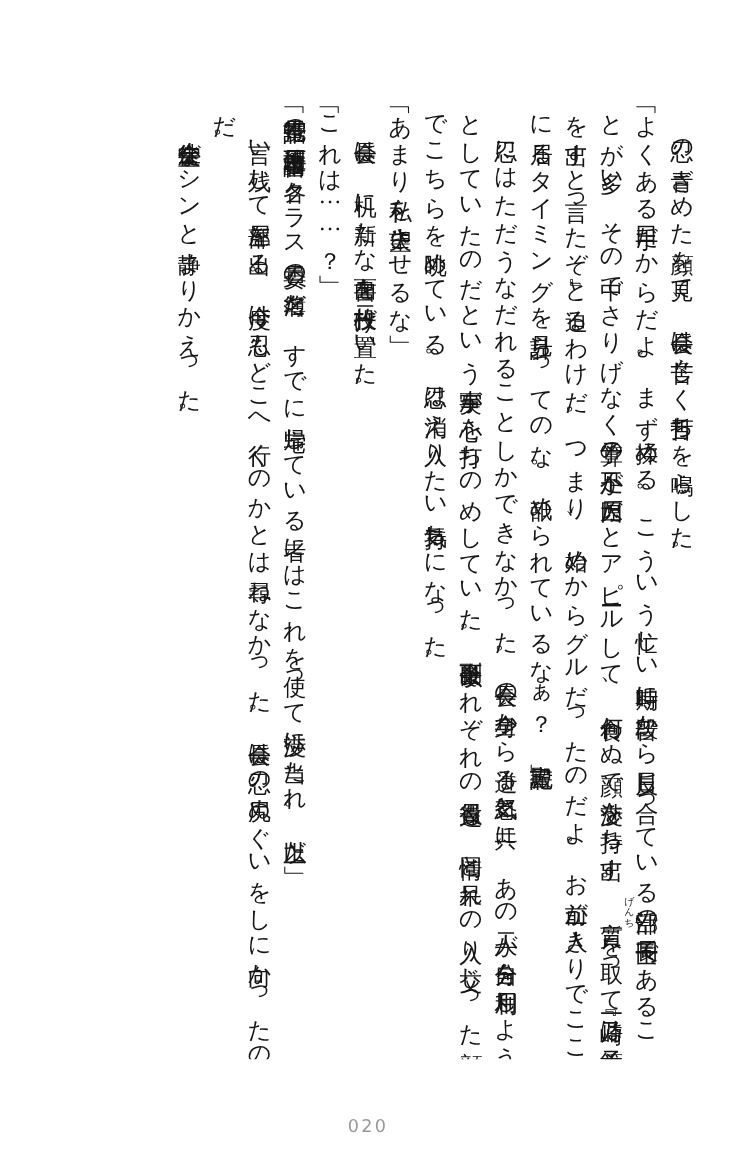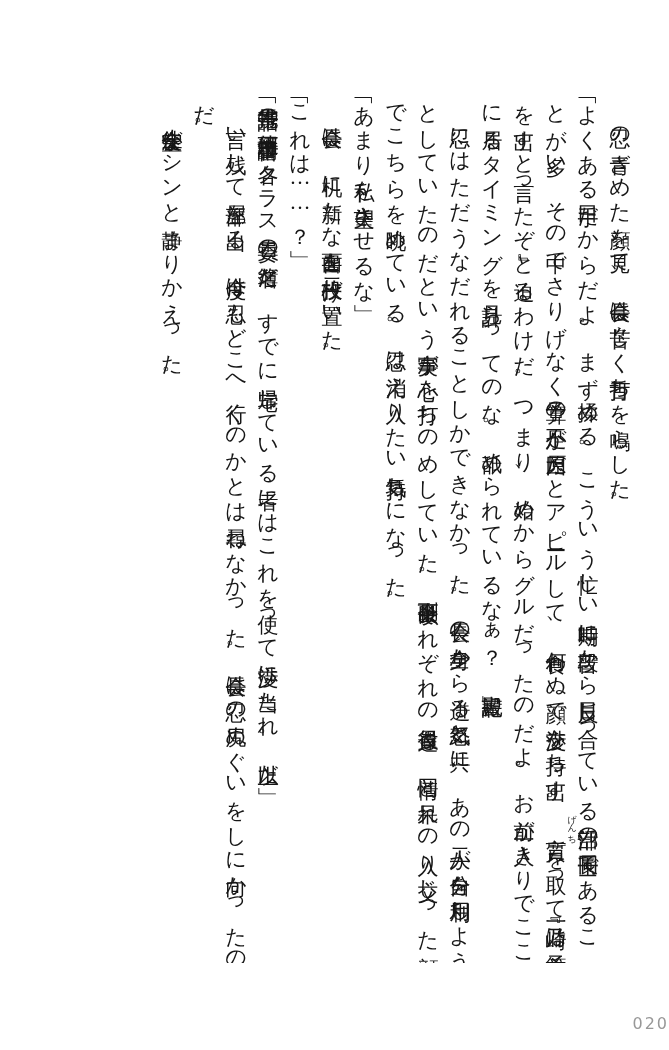--- a/index.html
+++ b/index.html
@@ -47,21 +47,21 @@
   ruby rt {
     font-size: 9px;
     letter-spacing: 0;
     color: #161616;
   }
   .page-number {
     position: absolute;
     bottom: 17px;
     left: 0;
     width: 100%;
-    text-align: right;
+    text-align: center;
     font-family: "DejaVu Sans", sans-serif;
     font-size: 16px;
     font-weight: 400;
     color: #989898;
     letter-spacing: 2px;
   }
 </style>
 </head>
 <body>
 

